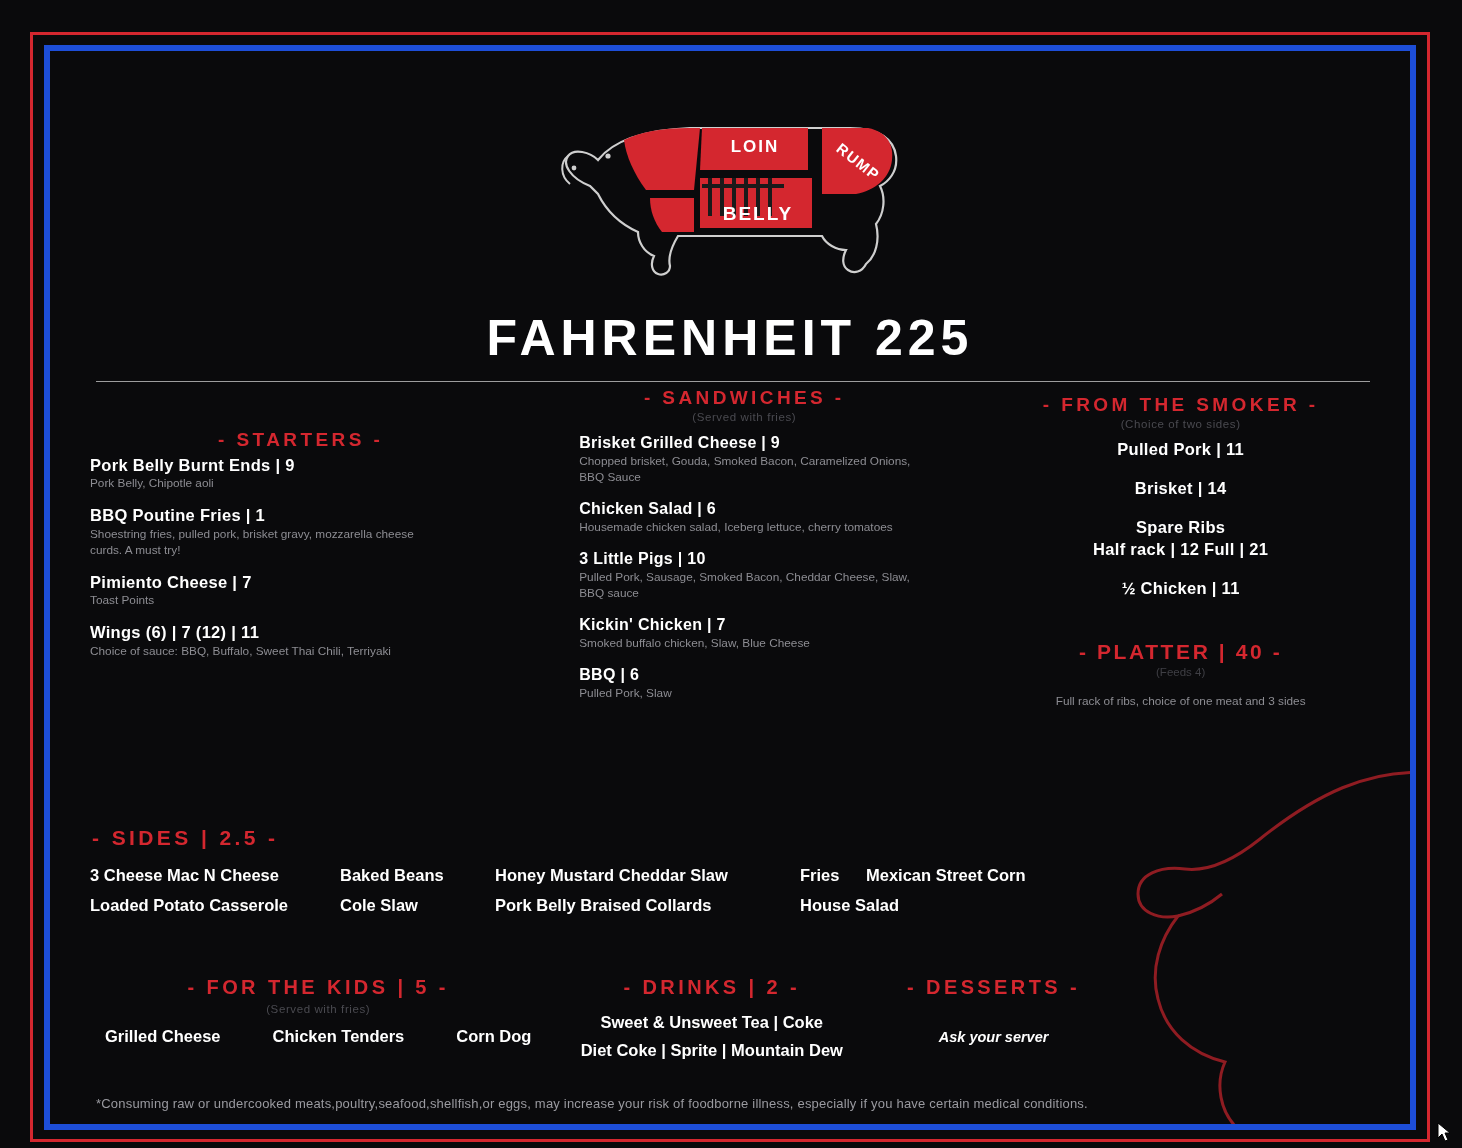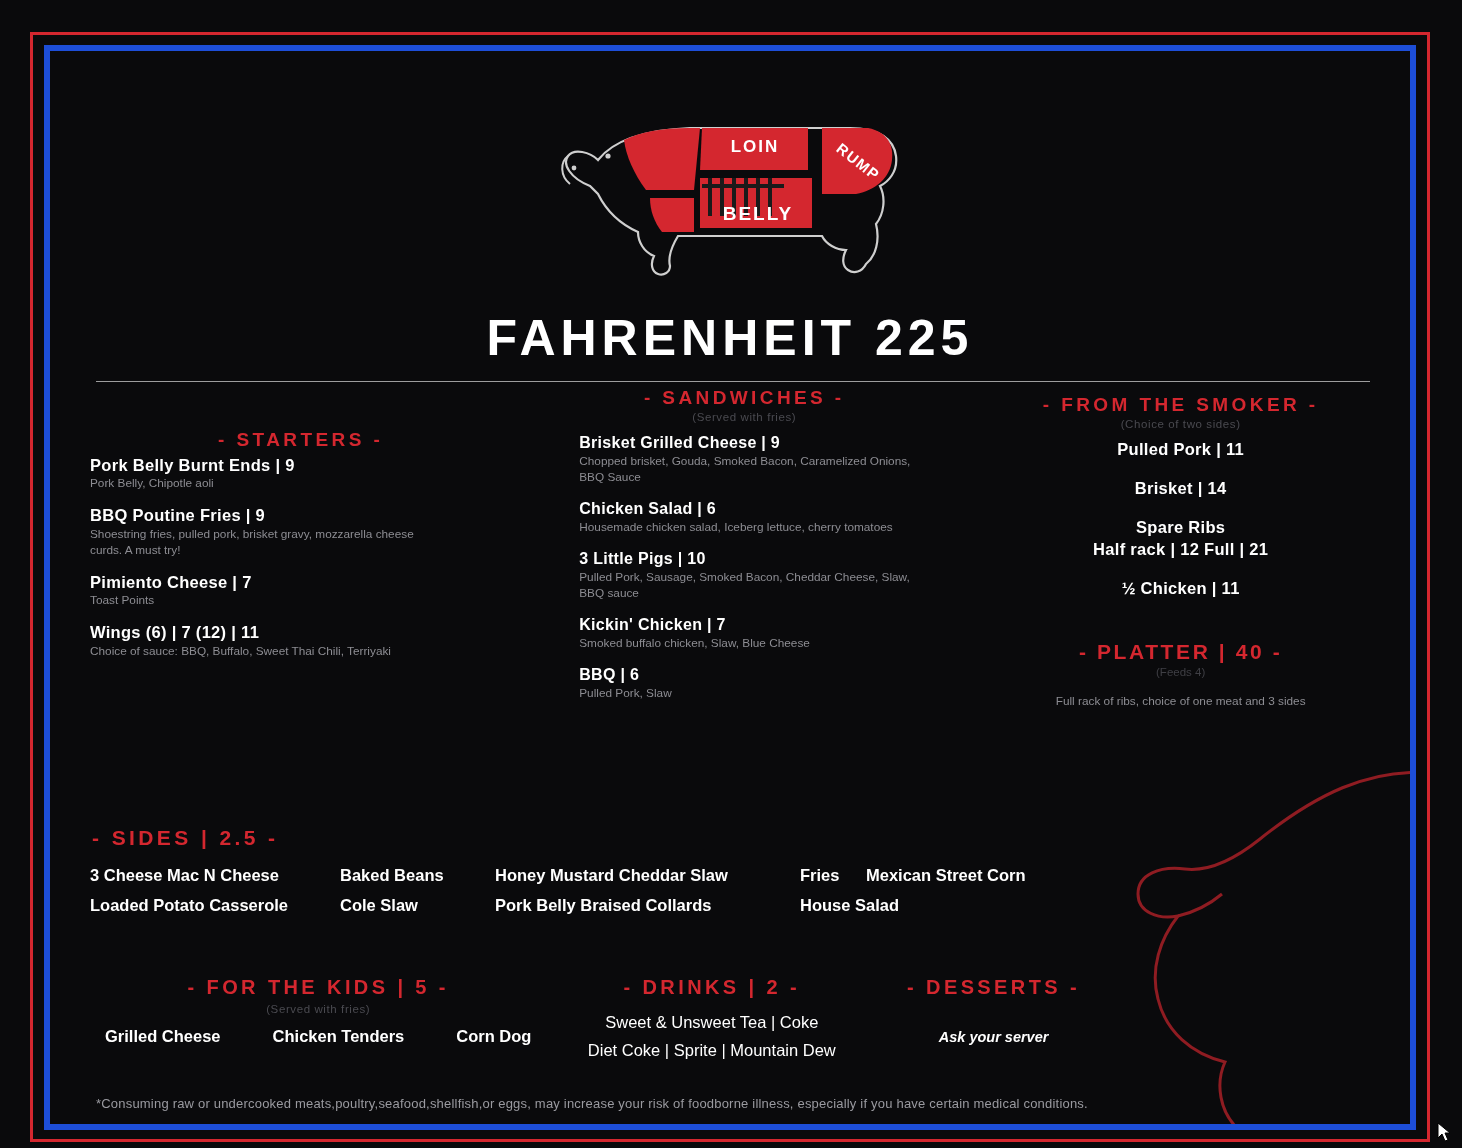--- a/index.html
+++ b/index.html
@@ -222,21 +222,21 @@
     color: #fff;
     font-size: 16.5px;
     font-weight: bold;
     justify-content: center;
     gap: 52px;
     margin-top: 12px;
   }
   .drinks-lines {
     color: #fff;
     font-size: 16.5px;
-    font-weight: normal;
+    font-weight: bold;
     text-align: center;
     line-height: 1.6;
     margin-top: 10px;
   }
   .desserts-note {
     color: #ffffff;
     font-size: 14.5px;
     font-style: italic;
     font-weight: bold;
     text-align: center;
@@ -310,21 +310,21 @@
 
     <div class="cols">
 
       <div class="col col-starters">
         <div class="sec-head">-  STARTERS  -</div>
         <div class="item">
           <div class="item-name">Pork Belly Burnt Ends  |  9</div>
           <div class="item-desc" style="white-space:pre-line">Pork Belly, Chipotle aoli</div>
         </div>
         <div class="item">
-          <div class="item-name">BBQ Poutine Fries  |  9</div>
+          <div class="item-name">BBQ Poutine Fries  |  1</div>
           <div class="item-desc" style="white-space:pre-line">Shoestring fries, pulled pork, brisket gravy, mozzarella cheese
 curds. A must try!</div>
         </div>
         <div class="item">
           <div class="item-name">Pimiento Cheese  |  7</div>
           <div class="item-desc" style="white-space:pre-line">Toast Points</div>
         </div>
         <div class="item">
           <div class="item-name">Wings   (6) | 7      (12) | 11</div>
           <div class="item-desc" style="white-space:pre-line">Choice of sauce: BBQ, Buffalo, Sweet Thai Chili, Terriyaki</div>

